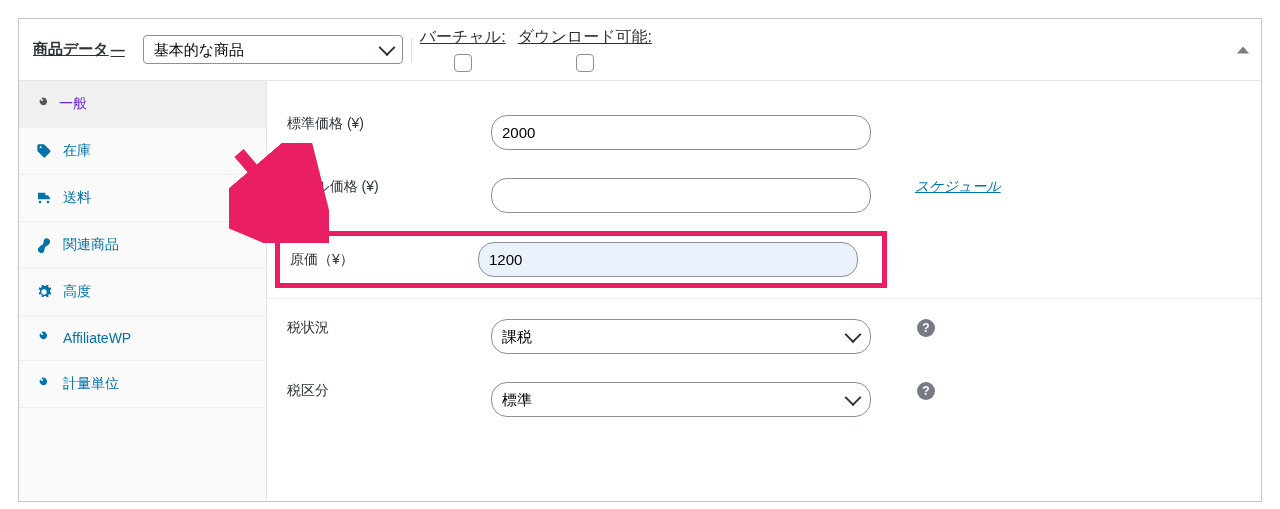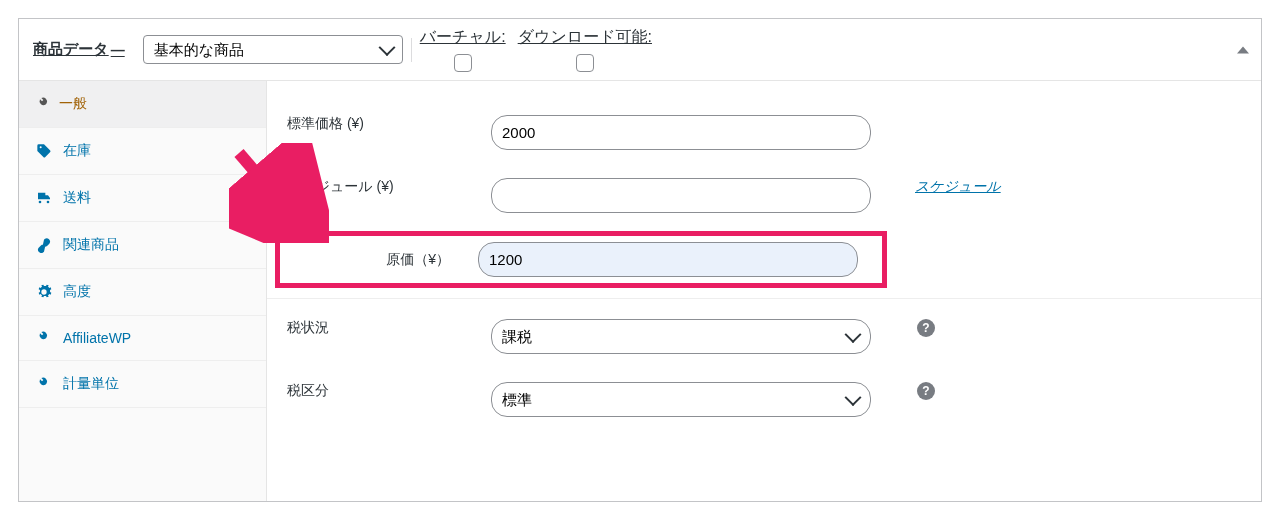--- a/index.html
+++ b/index.html
@@ -74,21 +74,21 @@
   .tab {
     display: flex; align-items: center; gap: 10px;
     padding: 14px 16px;
     border-bottom: 1px solid #eee;
     color: #0073aa;
     cursor: pointer;
     font-size: 14px;
   }
   .tab.active {
     background: #f0f0f1;
-    color: #a16207;
+    color: #6d28d9;
     border-left: 0;
     gap: 6px;
   }
   .tab .ticon { width: 18px; display: inline-flex; justify-content: center; color: inherit; }
   .tab.active .ticon { color: #555; }
   .content { flex: 1; padding: 20px 20px 20px 20px; position: relative; }
   .form-row {
     display: flex; align-items: flex-start; gap: 34px;
     padding: 14px 0;
   }
@@ -127,21 +127,21 @@
     font-size: 12px; font-weight: 700; margin-left: 12px;
     cursor: help;
   }
   .highlight-box {
     border: 5px solid #e91e63;
     padding: 6px 10px;
     display: flex; align-items: center; gap: 28px;
     margin: 4px 0 10px -12px;
     width: 612px;
   }
-  .highlight-box label.lbl { width: 160px; text-align: right; }
+  .highlight-box label.lbl { width: 160px; }
   .highlight-box .txt-input { background: #eaf1fb; }
   .arrow {
     position: absolute;
     left: -38px; top: 62px;
     width: 100px; height: 100px;
     pointer-events: none;
   }
   hr.divider { border: none; border-top: 1px solid #eee; margin: 6px 0 6px -20px; width: calc(100% + 40px); }
 </style>
 </head>
@@ -240,21 +240,21 @@
         </defs>
         <line x1="10" y1="10" x2="70" y2="80" stroke="#e91e63" stroke-width="12" marker-end="url(#ah)"></line>
       </svg>
 
       <div class="form-row">
         <label class="lbl">標準価格 (¥)</label>
         <input class="txt-input" type="text" value="2000" style="">
       </div>
 
       <div class="form-row">
-        <label class="lbl">スケジュール (¥)</label>
+        <label class="lbl">セール価格 (¥)</label>
         <input class="txt-input" type="text" value="" style="">
         <a class="schedule-link">スケジュール</a>
       </div>
 
       <div class="highlight-box">
         <label class="lbl">原価（¥）</label>
         <input class="txt-input" type="text" value="1200" style="">
       </div>
 
       <hr class="divider">

